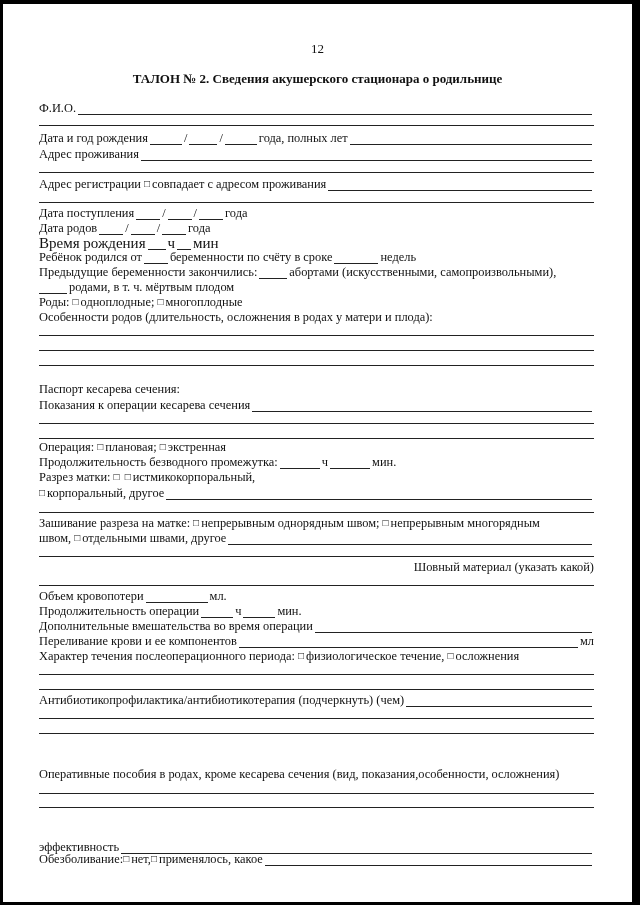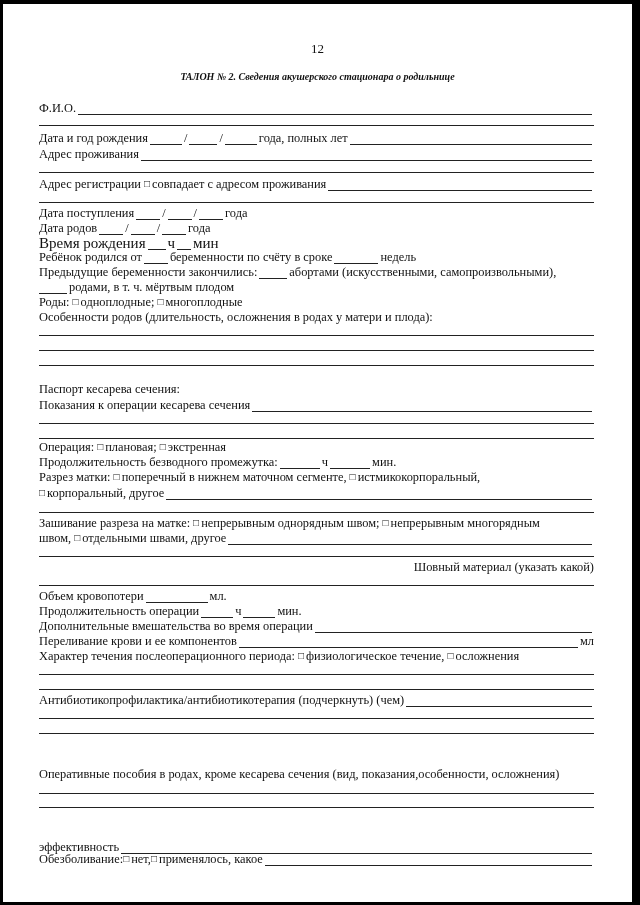--- a/index.html
+++ b/index.html
@@ -28,21 +28,21 @@
       position: absolute; left: 36px; right: 38px; height: 0;
       border-top: 1px solid #222;
     }
     .cb { font-size: 10px; margin: 0 2px 0 3px; }
     .pagenum {
       position: absolute; top: 37px; left: 0; right: 0; text-align: center;
       font-size: 13px;
     }
     .title {
       position: absolute; top: 67px; left: 0; right: 0; text-align: center;
-      font-size: 10px; font-weight: bold; font-style: italic;
+      font-size: 13px; font-weight: bold;
     }
   </style>
 </head>
 <body>
 
 <div class="page">
 
   <div class="pagenum">12</div>
   <div class="title">ТАЛОН № 2. Сведения акушерского стационара о родильнице</div>
 
@@ -151,21 +151,20 @@
   <div class="row" style="top:451px;">
     <span>Продолжительность безводного промежутка:</span>
     <span class="blank" style="width:40px"></span>
     <span>ч</span>
     <span class="blank" style="width:40px"></span>
     <span>мин.</span>
   </div>
   <div class="row" style="top:466px;">
     <span>Разрез матки:</span>
     <span class="cb">□</span>
-    <span>поперечный в нижнем маточном сегменте,</span>
     <span class="cb">□</span>
     <span>истмикокорпоральный,</span>
   </div>
   <div class="row" style="top:482px;">
     <span class="cb" style="margin-left:0">□</span>
     <span>корпоральный, другое</span>
     <span class="blank fill"></span>
   </div>
   <div class="line" style="top:508px;"></div>
 

